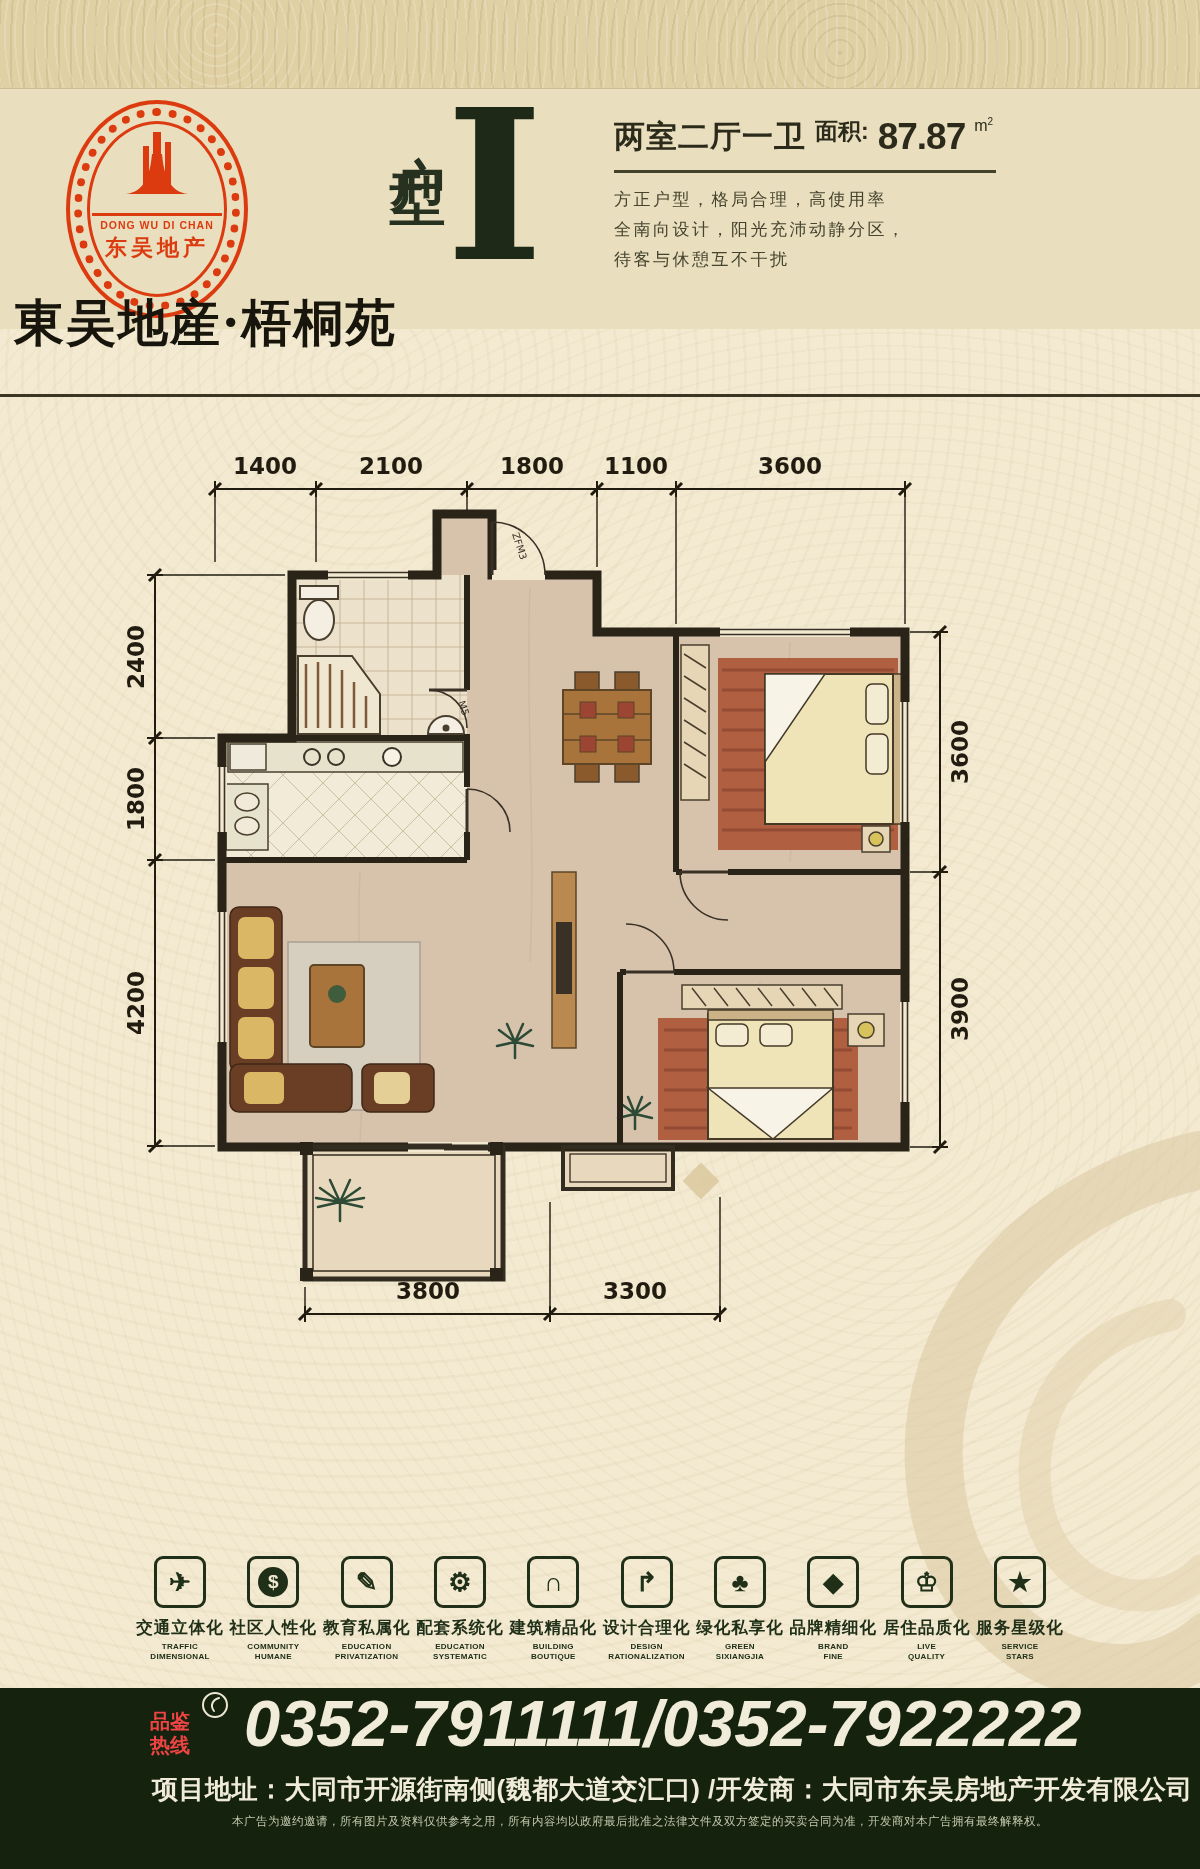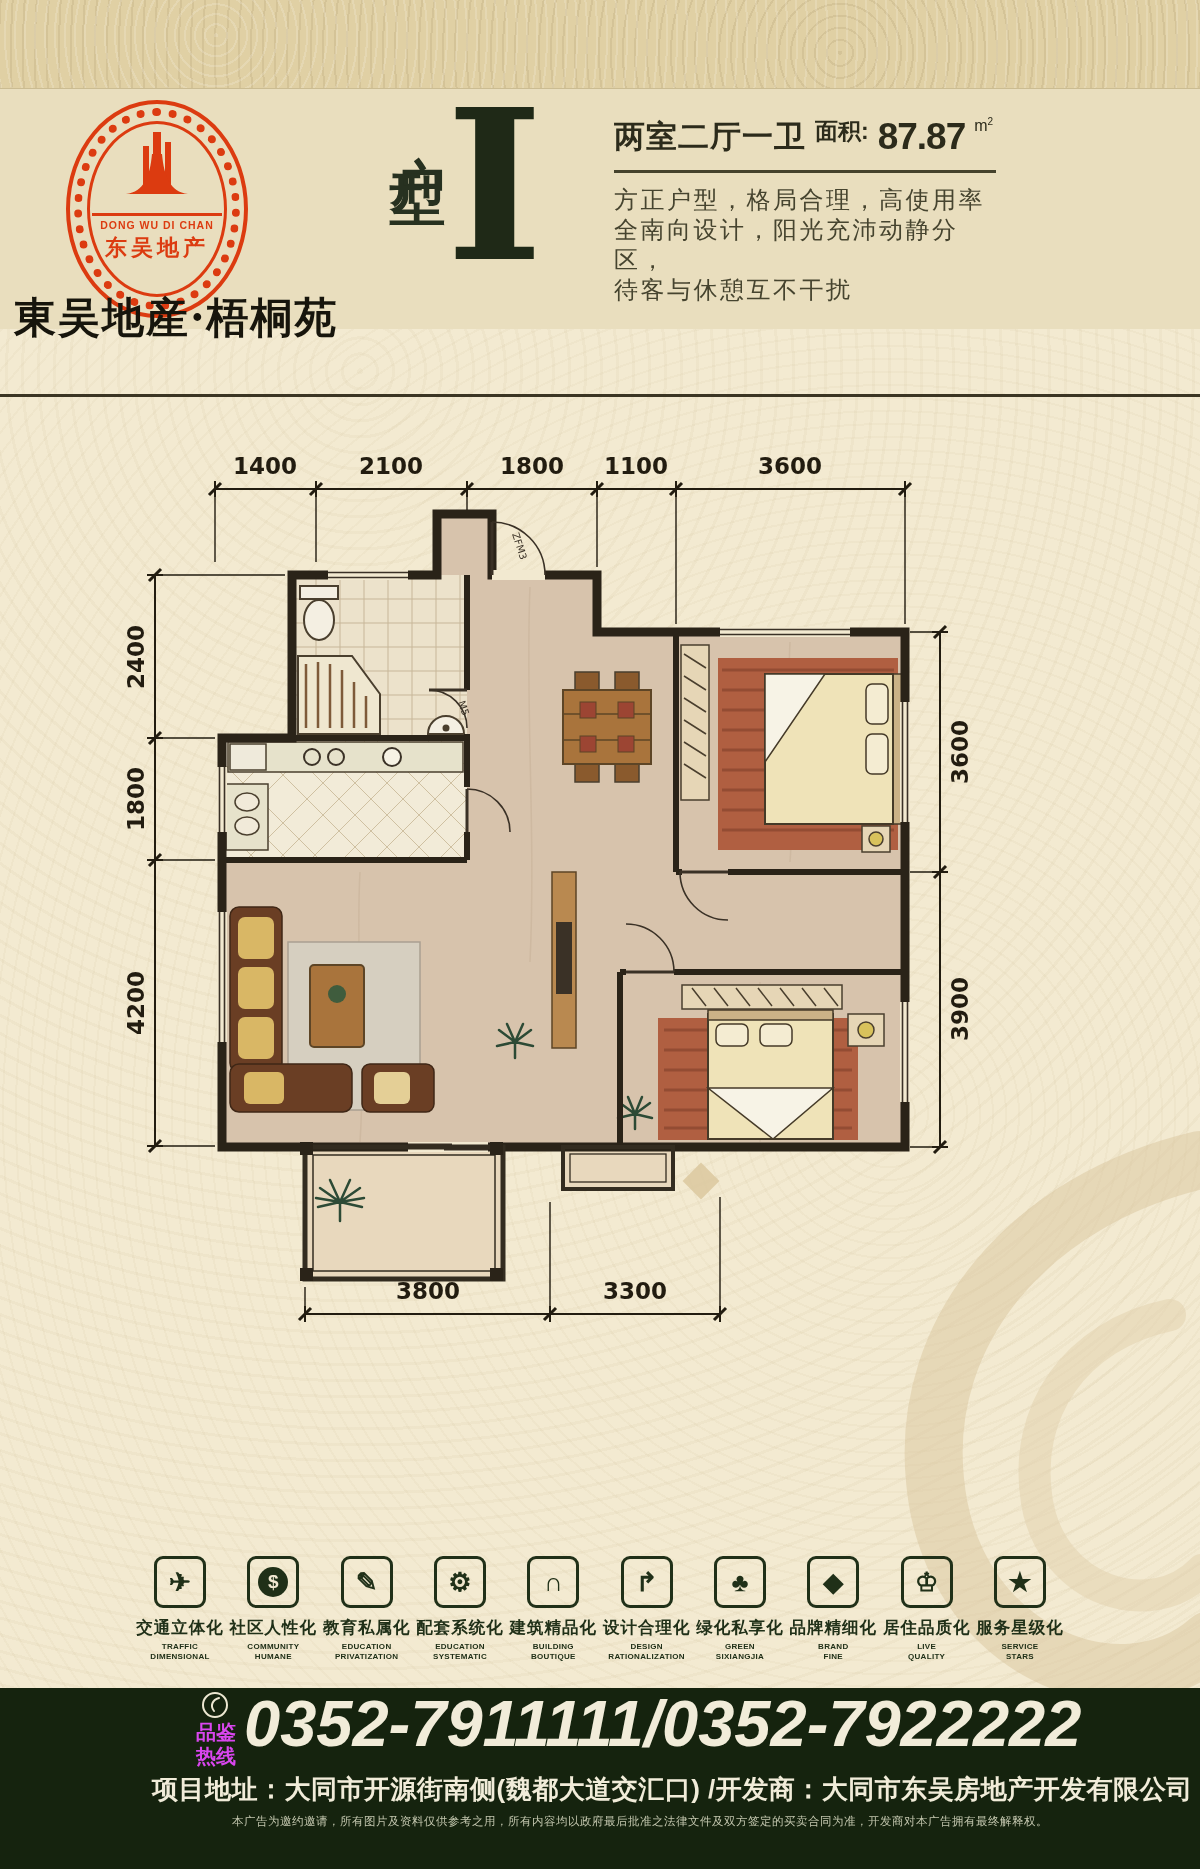--- a/index.html
+++ b/index.html
@@ -21,54 +21,54 @@
   .logo-ring{position:absolute;inset:0;border:4px solid #dc3b10;border-radius:50%;}
   .logo-ring2{position:absolute;inset:8px;border:8px dotted #dc3b10;border-radius:50%;}
   .logo-ring3{position:absolute;inset:21px;border:3px solid #dc3b10;border-radius:50%;}
   .logo-tower{position:absolute;left:50%;top:30px;transform:translateX(-50%);}
   .logo-hline{position:absolute;top:113px;left:26px;right:26px;height:3px;background:#dc3b10;}
   .logo-en{position:absolute;top:119px;width:100%;text-align:center;color:#dc3b10;
            font-size:10.5px;font-weight:bold;letter-spacing:1px;}
   .logo-cn{position:absolute;top:133px;width:100%;text-align:center;color:#dc3b10;
            font-size:22px;font-weight:900;letter-spacing:4px;}
   .brand{position:absolute;left:14px;top:290px;font-family:"DejaVu Serif",serif;font-weight:900;
-         font-size:42px;color:#17150c;letter-spacing:2px;}
+         font-size:50px;color:#17150c;letter-spacing:2px;}
   .unit-label{position:absolute;left:380px;top:110px;writing-mode:vertical-rl;text-orientation:upright;
          font-size:56px;font-weight:900;color:#273120;letter-spacing:16px;}
   .unit-letter{position:absolute;left:446px;top:82px;font-family:"DejaVu Serif",serif;font-weight:bold;
          font-size:208px;line-height:1;color:#1f2917;}
   .spec{position:absolute;left:614px;top:116px;width:382px;}
   .spec-top{display:flex;align-items:flex-start;gap:9px;border-bottom:3px solid #45422c;padding-bottom:12px;color:#2c2b1b;}
   .spec-rooms{font-size:31px;font-weight:bold;letter-spacing:1px;white-space:nowrap;}
   .spec-area-label{font-size:23px;font-weight:900;}
   .spec-area-value{font-size:37px;font-weight:900;letter-spacing:-1px;}
   .spec-area-unit{font-size:16px;font-weight:normal;}
   .spec-area-sup{font-size:10px;vertical-align:super;}
-  .spec-desc{margin-top:12px;font-size:24px;line-height:30px;letter-spacing:2.5px;color:#46442f;}
+  .spec-desc{margin-top:12px;font-size:17px;line-height:30px;letter-spacing:2.5px;color:#46442f;}
   
   .plan-wrap{position:absolute;left:60px;top:402px;width:1020px;height:950px;}
   .plan-wrap svg{width:100%;height:100%;}
   .dim{font-family:"DejaVu Sans",sans-serif;font-size:23px;font-weight:bold;fill:#221c10;}
   .doorlabel{font-family:"DejaVu Sans",sans-serif;font-size:10px;fill:#3a3126;}
   .watermark{position:absolute;right:0;top:1130px;width:430px;height:620px;}
   .diamond{position:absolute;left:688px;top:1168px;width:26px;height:26px;background:#dbc89f;
            transform:rotate(45deg);opacity:.85;}
   
   .features{position:absolute;left:134px;top:1556px;width:932px;display:flex;justify-content:space-between;}
   .feature{width:92px;display:flex;flex-direction:column;align-items:center;text-align:center;color:#203018;}
   .f-icon{width:46px;height:46px;border:3px solid #203018;border-radius:9px;display:flex;
           align-items:center;justify-content:center;font-size:26px;font-weight:bold;}
   .f-icon .dollar{width:30px;height:30px;border-radius:50%;background:#203018;color:#f2e9d3;
           display:flex;align-items:center;justify-content:center;font-size:19px;font-weight:900;}
   .f-cn{margin-top:9px;font-size:16.5px;font-weight:900;letter-spacing:1px;white-space:nowrap;}
   .f-en{margin-top:3px;font-size:8px;font-weight:bold;line-height:9.5px;letter-spacing:.3px;}
   
   .footer{position:absolute;left:0;top:1688px;width:100%;height:181px;background:#15230e;}
-  .hotline{position:absolute;left:150px;top:32px;color:#d946ef;font-size:20px;font-weight:900;
-           line-height:24px;text-align:right;width:86px;}
+  .hotline{position:absolute;left:150px;top:21px;color:#ef4444;font-size:20px;font-weight:900;
+           line-height:24px;text-align:left;width:86px;}
   .hotline-emblem{position:absolute;left:200px;top:2px;}
   .phones{position:absolute;left:244px;top:-2px;color:#f1ecd9;font-size:65px;font-weight:900;
           font-style:italic;white-space:nowrap;}
   .addr{position:absolute;left:152px;top:84px;color:#f1ecd9;font-size:26px;font-weight:bold;
         letter-spacing:.5px;white-space:nowrap;}
   .disclaimer{position:absolute;left:160px;top:126px;width:960px;text-align:center;color:#c3c6ae;
         font-size:11.5px;letter-spacing:.5px;white-space:nowrap;}
   .site{position:absolute;right:14px;top:86px;width:200px;text-align:center;}
   .site-text{font-style:italic;font-weight:900;font-size:44px;line-height:42px;color:#2f94da;
         text-shadow:0 0 2px #eef4f7,1px 1px 0 #dfe9ee,-1px -1px 0 #dfe9ee,2px 2px 2px #0a1406;}

